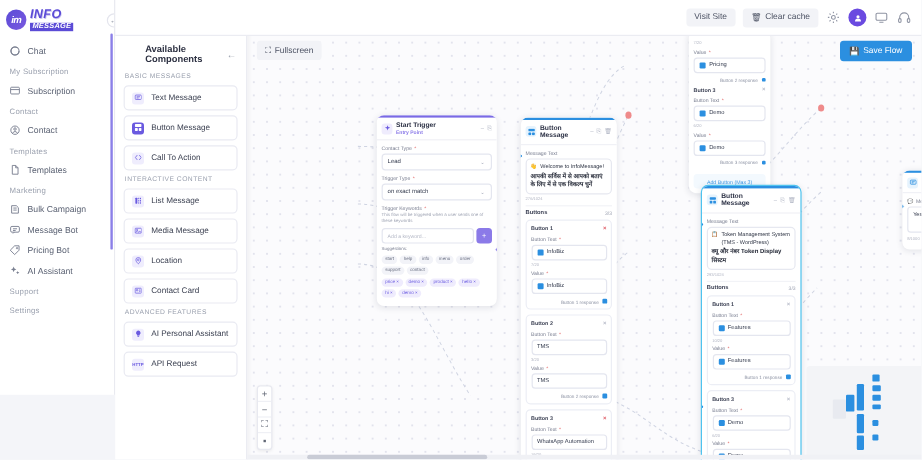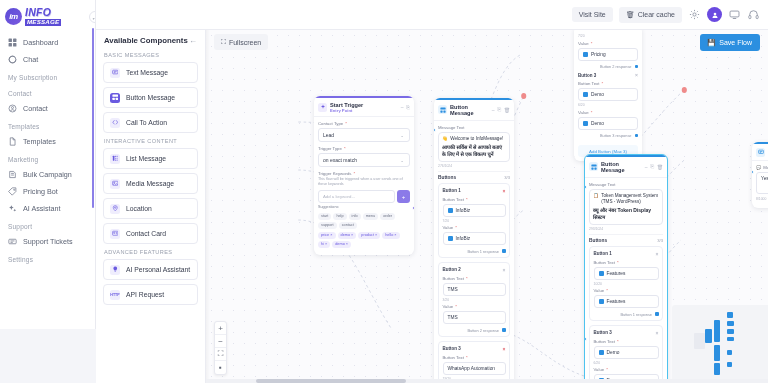--- a/index.html
+++ b/index.html
@@ -98,20 +98,21 @@
   .workspace { flex: 1; display: flex; position: relative; min-height: 0; }
 
   .comp-panel {
     width: 110px; background: #fff; border-right: 1px solid #ebecf2;
     flex: 0 0 110px; padding: 6px 7px; position: relative; z-index: 5;
   }
   .comp-head {
     display: flex; align-items: center; justify-content: space-between;
     font-size: 7.8px; font-weight: bold; color: #2d3142; margin-bottom: 7px;
     padding: 0 1px;
+    margin-left: 17px;
   }
   .comp-head .arrow { color: #9aa0ae; font-size: 8px; cursor: pointer; }
   .comp-sec {
     font-size: 5.6px; color: #9aa0ae; letter-spacing: 0.4px;
     margin: 5px 0 4px 1px;
   }
   .comp-item {
     display: flex; align-items: center; gap: 6px;
     border: 1px solid #e9eaf2; border-radius: 4px; background: #fff;
     padding: 4.5px 6px; margin-bottom: 4px; font-size: 6.8px; color: #3b4051;
@@ -280,46 +281,44 @@
     <div class="logo-wrap">
       <div class="logo-badge">im</div>
       <div class="logo-text">
         <div class="logo-info">INFO</div>
         <div class="logo-msg">MESSAGE</div>
       </div>
     </div>
     <div class="collapse-btn">←</div>
     <nav class="nav">
 
-      <div class="nav-item">
-        <span class="nav-ico">
-            <svg viewBox="0 0 16 16" fill="currentColor">
-              <rect x="1" y="1" width="6" height="6" rx="1"></rect>
-              <rect x="9" y="1" width="6" height="6" rx="1"></rect>
-              <rect x="1" y="9" width="6" height="6" rx="1"></rect>
-              <rect x="9" y="9" width="6" height="6" rx="1"></rect>
-            </svg>
-          </span>
-        <span>Dashboard</span>
-      </div>
 
 
       <div class="nav-item">
         <span class="nav-ico">
             <svg viewBox="0 0 16 16" fill="none" stroke="currentColor" stroke-width="1.5">
               <path d="M14 8a6 6 0 11-2.3-4.7"></path>
               <circle cx="8" cy="8" r="6"></circle>
             </svg>
           </span>
         <span>Chat</span>
       </div>
 
 
       <div class="nav-group-label">My Subscription</div>
 
+      <div class="nav-item">
+        <span class="nav-ico">
+            <svg viewBox="0 0 16 16" fill="none" stroke="currentColor" stroke-width="1.4">
+              <rect x="1.5" y="3" width="13" height="10" rx="1.5"></rect>
+              <path d="M1.5 6.5h13"></path>
+            </svg>
+          </span>
+        <span>Subscription</span>
+      </div>
 
 
       <div class="nav-group-label">Contact</div>
 
       <div class="nav-item">
         <span class="nav-ico">
             <svg viewBox="0 0 16 16" fill="none" stroke="currentColor" stroke-width="1.4">
               <circle cx="8" cy="8" r="6.2"></circle>
               <circle cx="8" cy="6.3" r="1.8"></circle>
               <path d="M4.6 12.4a3.6 3.6 0 016.8 0"></path>
@@ -346,20 +345,30 @@
       <div class="nav-item">
         <span class="nav-ico">
             <svg viewBox="0 0 16 16" fill="none" stroke="currentColor" stroke-width="1.4">
               <path d="M3 2.5h7l3 3v8H3z"></path>
               <path d="M5.5 6h5M5.5 9h5"></path>
             </svg>
           </span>
         <span>Bulk Campaign</span>
       </div>
 
+      <div class="nav-item">
+        <span class="nav-ico">
+            <svg viewBox="0 0 16 16" fill="none" stroke="currentColor" stroke-width="1.4">
+              <rect x="1.5" y="3" width="13" height="8.5" rx="2"></rect>
+              <path d="M5 13.5L7 11.5"></path>
+              <path d="M5 6.5h6M5 9h4"></path>
+            </svg>
+          </span>
+        <span>Message Bot</span>
+      </div>
 
       <div class="nav-item">
         <span class="nav-ico">
             <svg viewBox="0 0 16 16" fill="none" stroke="currentColor" stroke-width="1.4">
               <path d="M7.5 1.5H14v6.5l-6.5 6.5L1 8z"></path>
               <circle cx="11" cy="5" r="1"></circle>
             </svg>
           </span>
         <span>Pricing Bot</span>
       </div>
@@ -369,29 +378,20 @@
             <svg viewBox="0 0 16 16" fill="currentColor">
               <path d="M6 2l1.2 3L10 6.2 7.2 7.4 6 10.5 4.8 7.4 2 6.2 4.8 5z"></path>
               <path d="M12 8.5l.7 1.7 1.8.8-1.8.8L12 13.5l-.7-1.7-1.8-.8 1.8-.8z"></path>
             </svg>
           </span>
         <span>AI Assistant</span>
       </div>
 
       <div class="nav-group-label">Support</div>
 
-      <div class="nav-item">
-        <span class="nav-ico">
-            <svg viewBox="0 0 16 16" fill="none" stroke="currentColor" stroke-width="1.4">
-              <rect x="1.5" y="4" width="13" height="8" rx="1.5"></rect>
-              <path d="M4.5 7h7M4.5 9.5h4"></path>
-            </svg>
-          </span>
-        <span>Support Tickets</span>
-      </div>
 
       <div class="nav-group-label">Settings</div>
     </nav>
     <div class="sb-scroll"></div>
   </aside>
 
   <div class="right">
 
     <header class="topbar">
       <button class="tb-btn">Visit Site</button>

